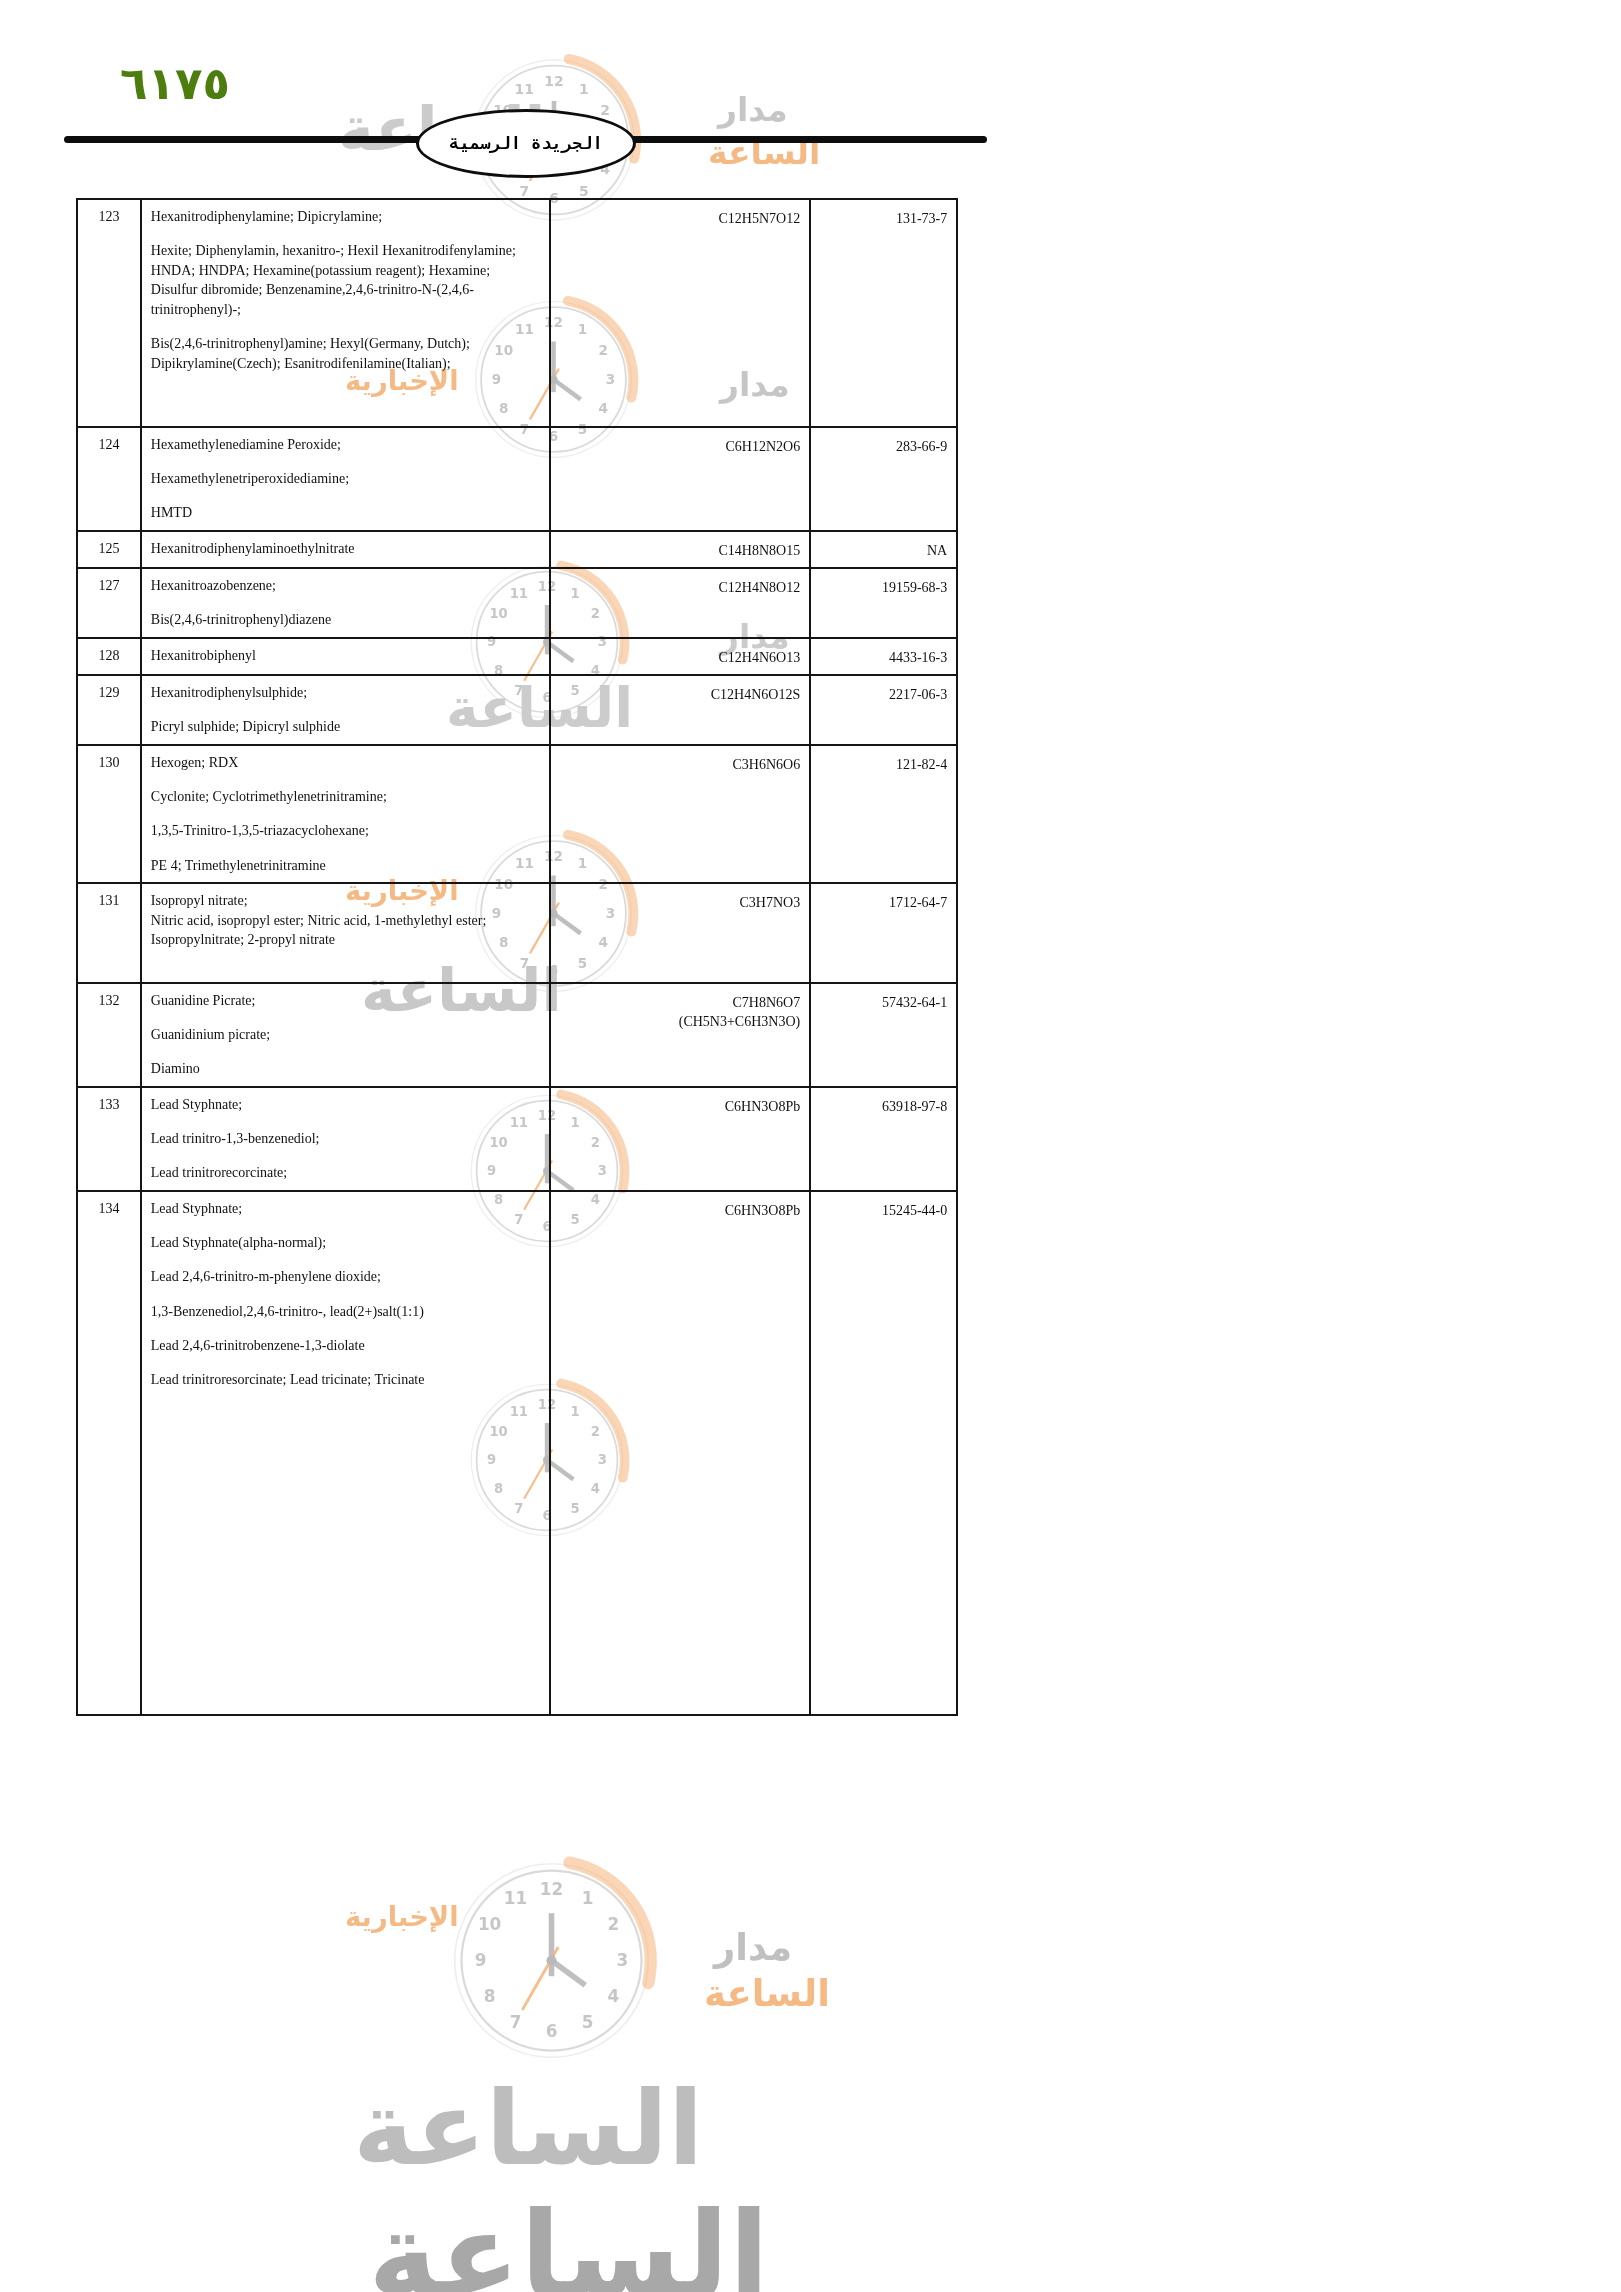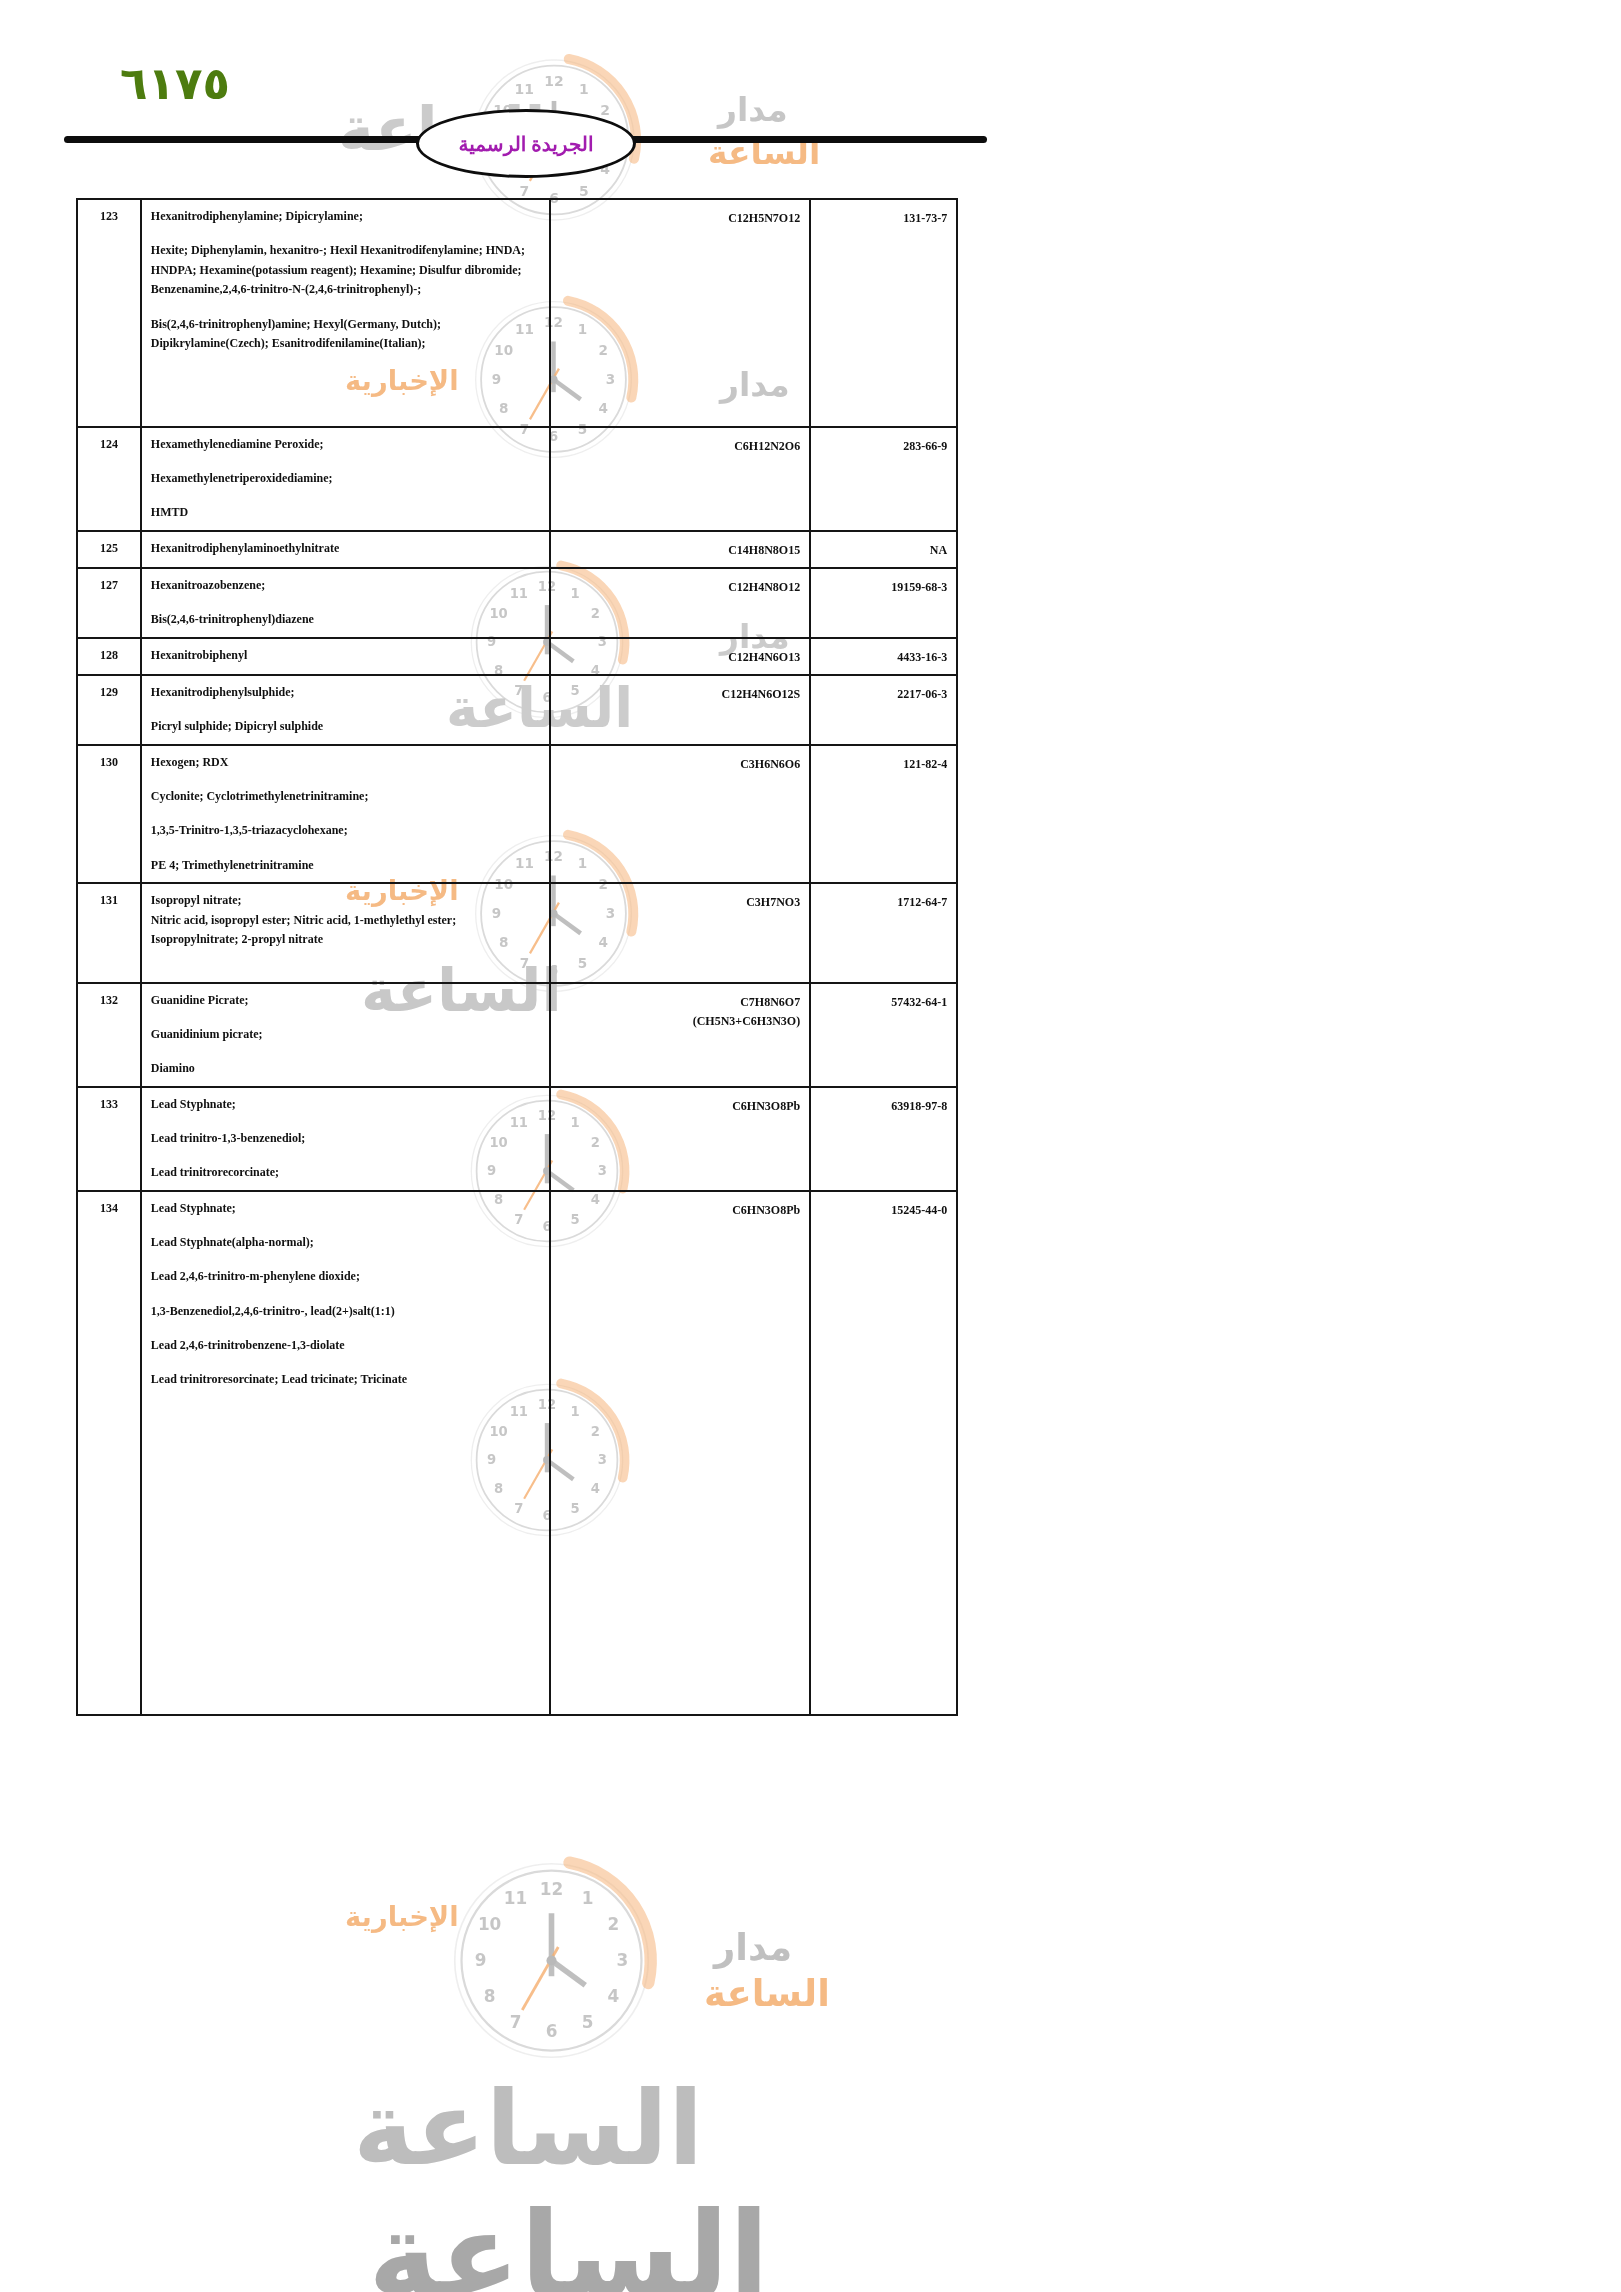--- a/index.html
+++ b/index.html
@@ -43,37 +43,37 @@
   .gazette-badge {
     position: absolute; left: 416px; top: 109px;
     width: 214px; height: 63px;
     background: #ffffff;
     border: 3.9px solid #0d0d0d;
     border-radius: 50%;
     display: flex; align-items: center; justify-content: center;
     z-index: 2;
   }
   .gazette-badge span {
-    font-family: Liberation Serif, serif;
-    font-weight: bold; font-size: 20px; color: #a21caf;
+    font-family: Liberation Mono, monospace;
+    font-weight: bold; font-size: 17px; color: #000000;
     direction: rtl;
   }
 
   
   .chem-table {
     position: absolute; left: 76px; top: 198px;
     border-collapse: collapse; table-layout: fixed;
     width: 879px;
     border: 2.9px solid #151515;
     background: transparent;
   }
   .chem-table td {
     border: 2px solid #151515;
     vertical-align: top;
-    font-weight: bold; font-size: 12px; color: #101010;
+    font-weight: normal; font-size: 14px; color: #101010;
     padding: 6.9px 8.8px;
   }
   col.c-num { width: 64px; }
   col.c-names { width: 409px; }
   col.c-formula { width: 260px; }
   col.c-cas { width: 147px; }
 
   td.num { text-align: center; padding-top: 8.8px; }
   td.names p {
     margin: 0 0 14.7px 0;

